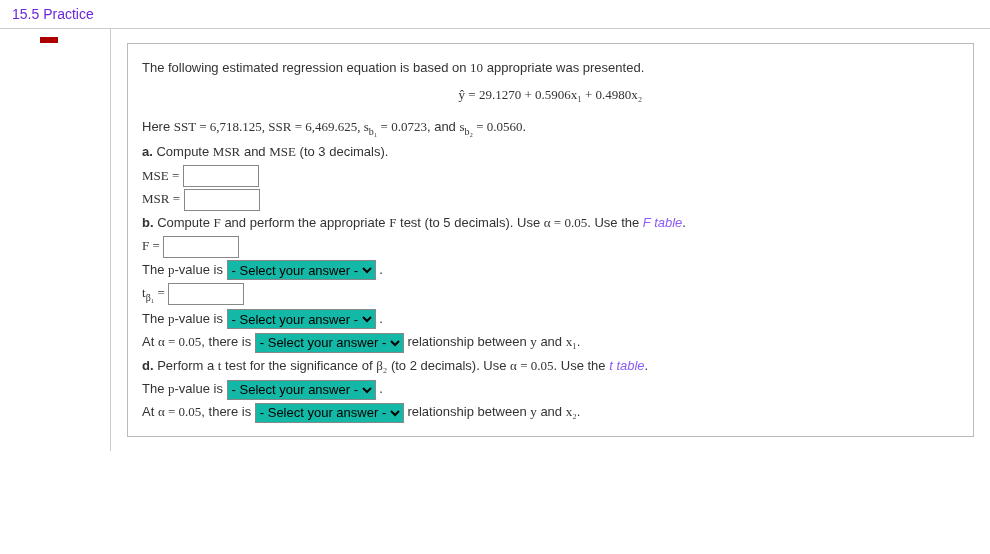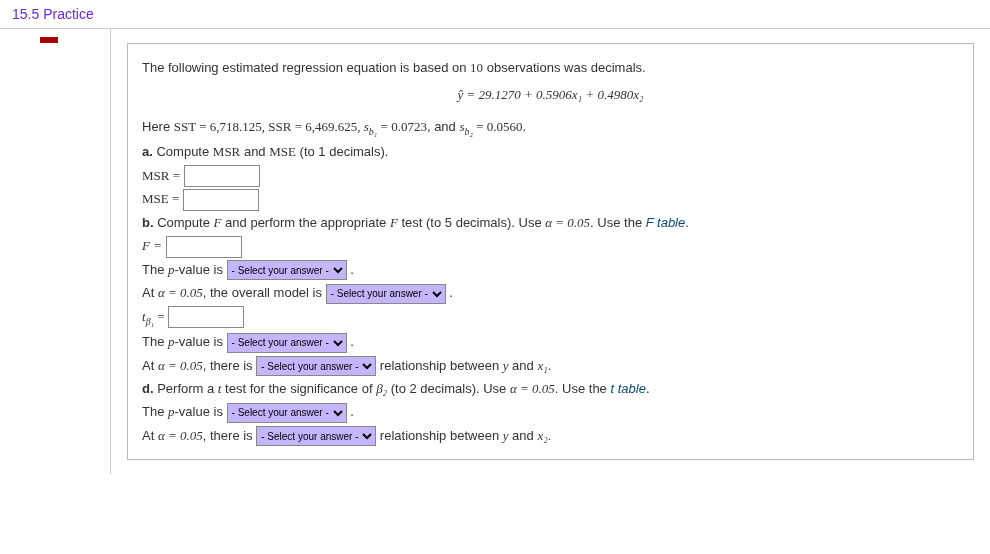--- a/index.html
+++ b/index.html
@@ -33,102 +33,97 @@
   flex: 1;
   border-left: 1px solid #ccc;
   padding: 14px 16px;
 }
 .content-box {
   border: 1px solid #bbb;
   border-top: 1px solid #bbb;
   padding: 12px 14px;
   line-height: 1.8;
 }
-.math-var { font-style: italic; font-family: 'Times New Roman', serif; }
+.math-var { font-family: 'Times New Roman', serif; }
 .math-rm { font-family: 'Times New Roman', serif; }
 .equation { text-align: center; margin: 4px 0 8px 0; font-family: 'Times New Roman', serif; }
 input[type=text] {
   border: 1px solid #888;
   height: 18px;
   font-size: 12px;
   vertical-align: middle;
 }
 .num-input { width: 70px; }
 select {
   border: 1px solid #888;
-  font-size: 10px;
-  background: #c4b5fd;
+  font-size: 13px;
+  background: #14b8a6;
   height: 20px;
   vertical-align: middle;
 }
-.link-style { color: #0c4a6e; font-style: italic; }
+.link-style { color: #8b5cf6; font-style: italic; }
 b { font-weight: bold; }
 .sub { vertical-align: sub; font-size: 10px; }
 </style>
 </head>
 <body>
 
 <div class="header">
   <span>15.5 Practice</span>
 </div>
 
 <div class="content-wrap">
   <div class="left-gutter">
     <div class="tab-indicator"></div>
   </div>
 
   <div class="content-outer">
     <div class="content-box">
 
       <div>
-        <span>The following estimated regression equation is based on </span><span class="math-rm">10</span><span> observations was decimals.</span>
+        <span>The following estimated regression equation is based on </span><span class="math-rm">10</span><span> appropriate was presented.</span>
       </div>
 
       <div class="equation">
         <span class="math-var">ŷ = 29.1270 + 0.5906x₁ + 0.4980x₂</span>
       </div>
 
       <div>
         <span>Here </span><span class="math-rm">SST = </span><span class="math-rm">6,718.125</span><span class="math-rm">, </span><span class="math-rm">SSR = </span><span class="math-rm">6,469.625</span><span class="math-rm">, </span><span class="math-var">s</span><span class="math-var sub">b₁</span><span class="math-rm"> = </span><span class="math-rm">0.0723</span><span>, and </span><span class="math-var">s</span><span class="math-var sub">b₂</span><span class="math-rm"> = </span><span class="math-rm">0.0560</span><span>.</span>
       </div>
 
       <div>
-        <b>a.</b><span> Compute </span><span class="math-rm">MSR</span><span> and </span><span class="math-rm">MSE</span><span> (to 1 decimals).</span>
+        <b>a.</b><span> Compute </span><span class="math-rm">MSR</span><span> and </span><span class="math-rm">MSE</span><span> (to 3 decimals).</span>
+      </div>
+
+      <div>
+        <span class="math-rm">MSE =</span>
+        <input type="text" class="num-input" style="">
       </div>
 
       <div>
         <span class="math-rm">MSR =</span>
-        <input type="text" class="num-input" style="">
-      </div>
-
-      <div>
-        <span class="math-rm">MSE =</span>
         <input type="text" class="num-input" style="">
       </div>
 
       <div>
         <b>b.</b><span> Compute </span><span class="math-var">F</span><span> and perform the appropriate </span><span class="math-var">F</span><span> test (to 5 decimals). Use </span><span class="math-var">α = 0.05</span><span>. Use the </span><span class="link-style">F table</span><span>.</span>
       </div>
 
       <div>
         <span class="math-var">F =</span>
         <input type="text" class="num-input" style="">
       </div>
 
       <div>
         <span>The </span><span class="math-var">p</span><span>-value is </span>
         <select><option>- Select your answer -</option></select>
         <span>.</span>
       </div>
 
-      <div>
-        <span>At </span><span class="math-var">α = 0.05</span><span>, the overall model is </span>
-        <select><option>- Select your answer -</option></select>
-        <span>.</span>
-      </div>
 
 
       <div>
         <span class="math-var">t</span><span class="math-var sub">β₁</span><span class="math-rm"> =</span>
         <input type="text" class="num-input" style="">
       </div>
 
       <div>
         <span>The </span><span class="math-var">p</span><span>-value is </span>
         <select><option>- Select your answer -</option></select>

